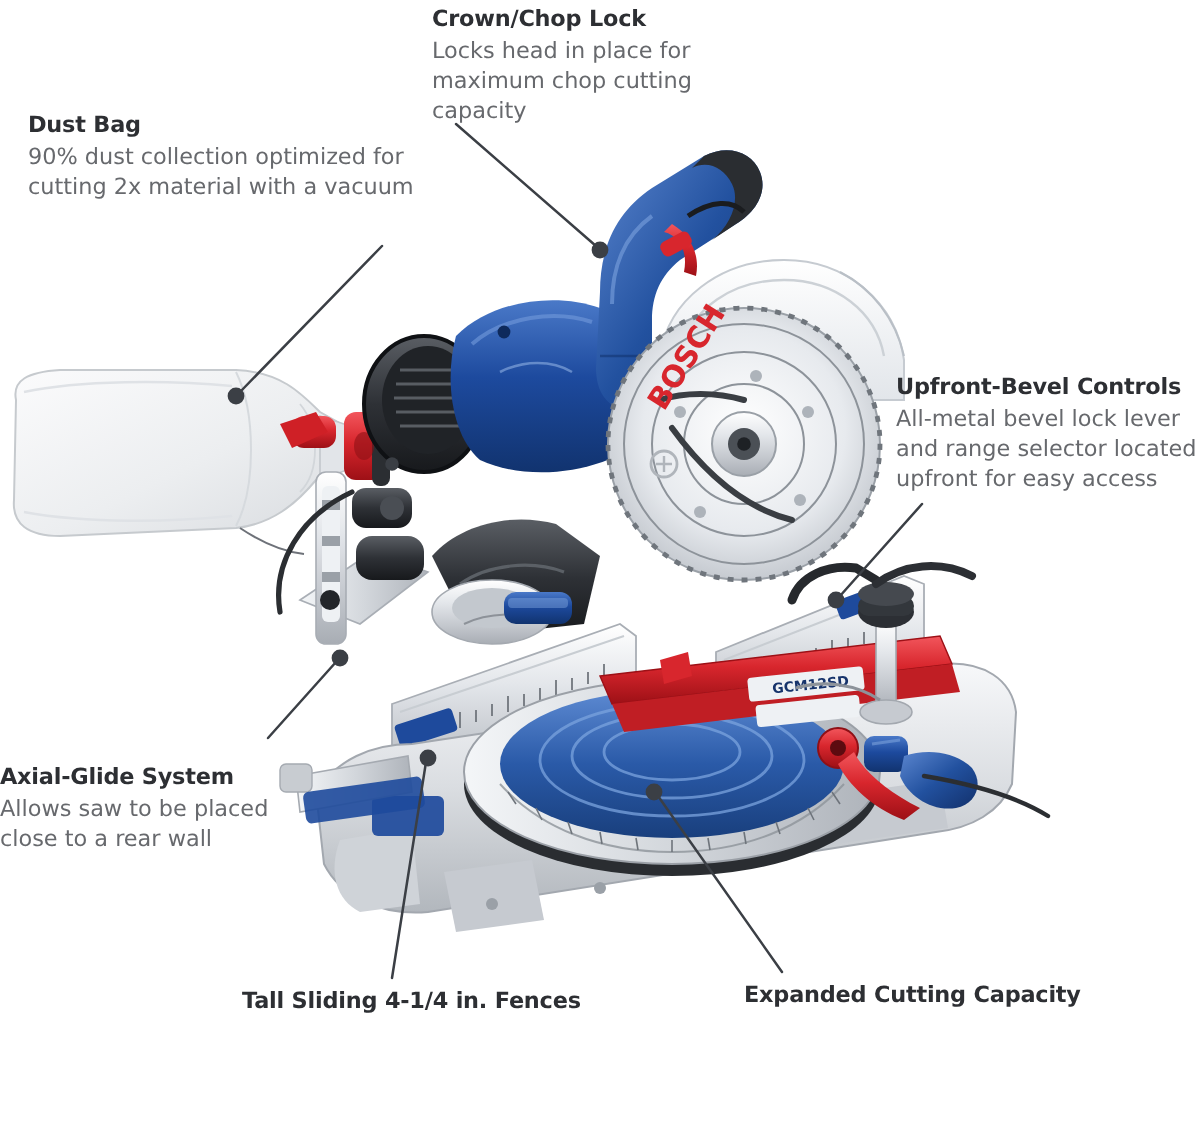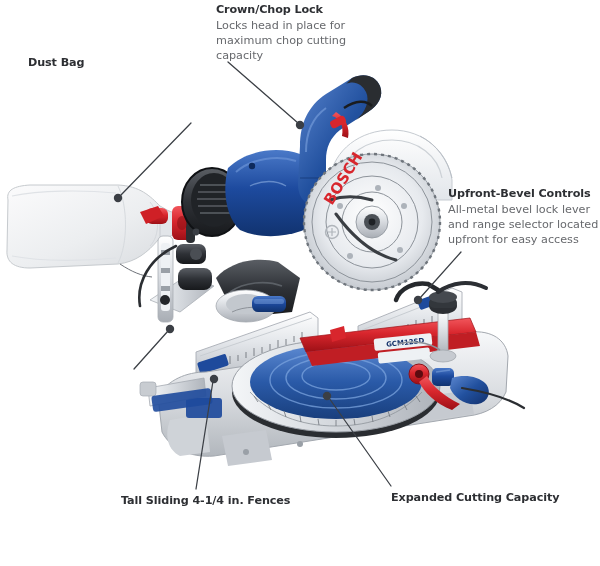--- a/index.html
+++ b/index.html
@@ -13,26 +13,26 @@
   
   .callout{position:absolute;}
   .callout .ttl{
     font-size:11.2px;font-weight:bold;color:#2d2f33;
     letter-spacing:-0.1px;line-height:15px;margin:0 0 1px 0;white-space:nowrap;
   }
   .callout .body{
     font-size:11.2px;font-weight:normal;color:#67696d;
     line-height:15.2px;margin:0;
   }
-  .c-dust{left:28px;top:55px;width:200px;}
+  .c-dust{left:14px;top:55px;width:200px;}
   .c-crown{left:216px;top:2px;width:170px;}
   .c-bevel{left:448px;top:186px;width:152px;}
   .c-axial{left:0px;top:381px;width:150px;}
   .c-fences{left:121px;top:493px;width:185px;}
-  .c-expand{left:391px;top:490px;width:209px;}
+  .c-expand{left:372px;top:490px;width:209px;}
 
   
   svg.layer{position:absolute;left:0;top:0;width:600px;height:566px;}
   svg.leaders{pointer-events:none;}
   .ll{stroke:#3b3f45;stroke-width:1.25;fill:none;stroke-linecap:round;}
   .ld{fill:#3b3f45;}
 </style>
 </head>
 <body>
 
@@ -360,33 +360,36 @@
       <circle class="ld" cx="214" cy="379" r="4.2"></circle>
     </g>
     <g>
       <line class="ll" x1="391" y1="486" x2="329" y2="398"></line>
       <circle class="ld" cx="327" cy="396" r="4.2"></circle>
     </g>
   </svg>
 
   <div class="callout c-dust">
     <p class="ttl">Dust Bag</p>
+    <p class="body">90% dust collection optimized for cutting 2x material with a vacuum</p>
   </div>
 
   <div class="callout c-bevel">
     <p class="ttl">Upfront-Bevel Controls</p>
     <p class="body">All-metal bevel lock lever and range selector located upfront for easy access</p>
   </div>
 
   <div class="callout c-crown">
     <p class="ttl">Crown/Chop Lock</p>
     <p class="body">Locks head in place for maximum chop cutting capacity</p>
   </div>
 
   <div class="callout c-axial">
+    <p class="ttl">Axial-Glide System</p>
+    <p class="body">Allows saw to be placed close to a rear wall</p>
   </div>
 
   <div class="callout c-fences">
     <p class="ttl">Tall Sliding 4-1/4 in. Fences</p>
   </div>
 
   <div class="callout c-expand">
     <p class="ttl">Expanded Cutting Capacity</p>
   </div>
 

